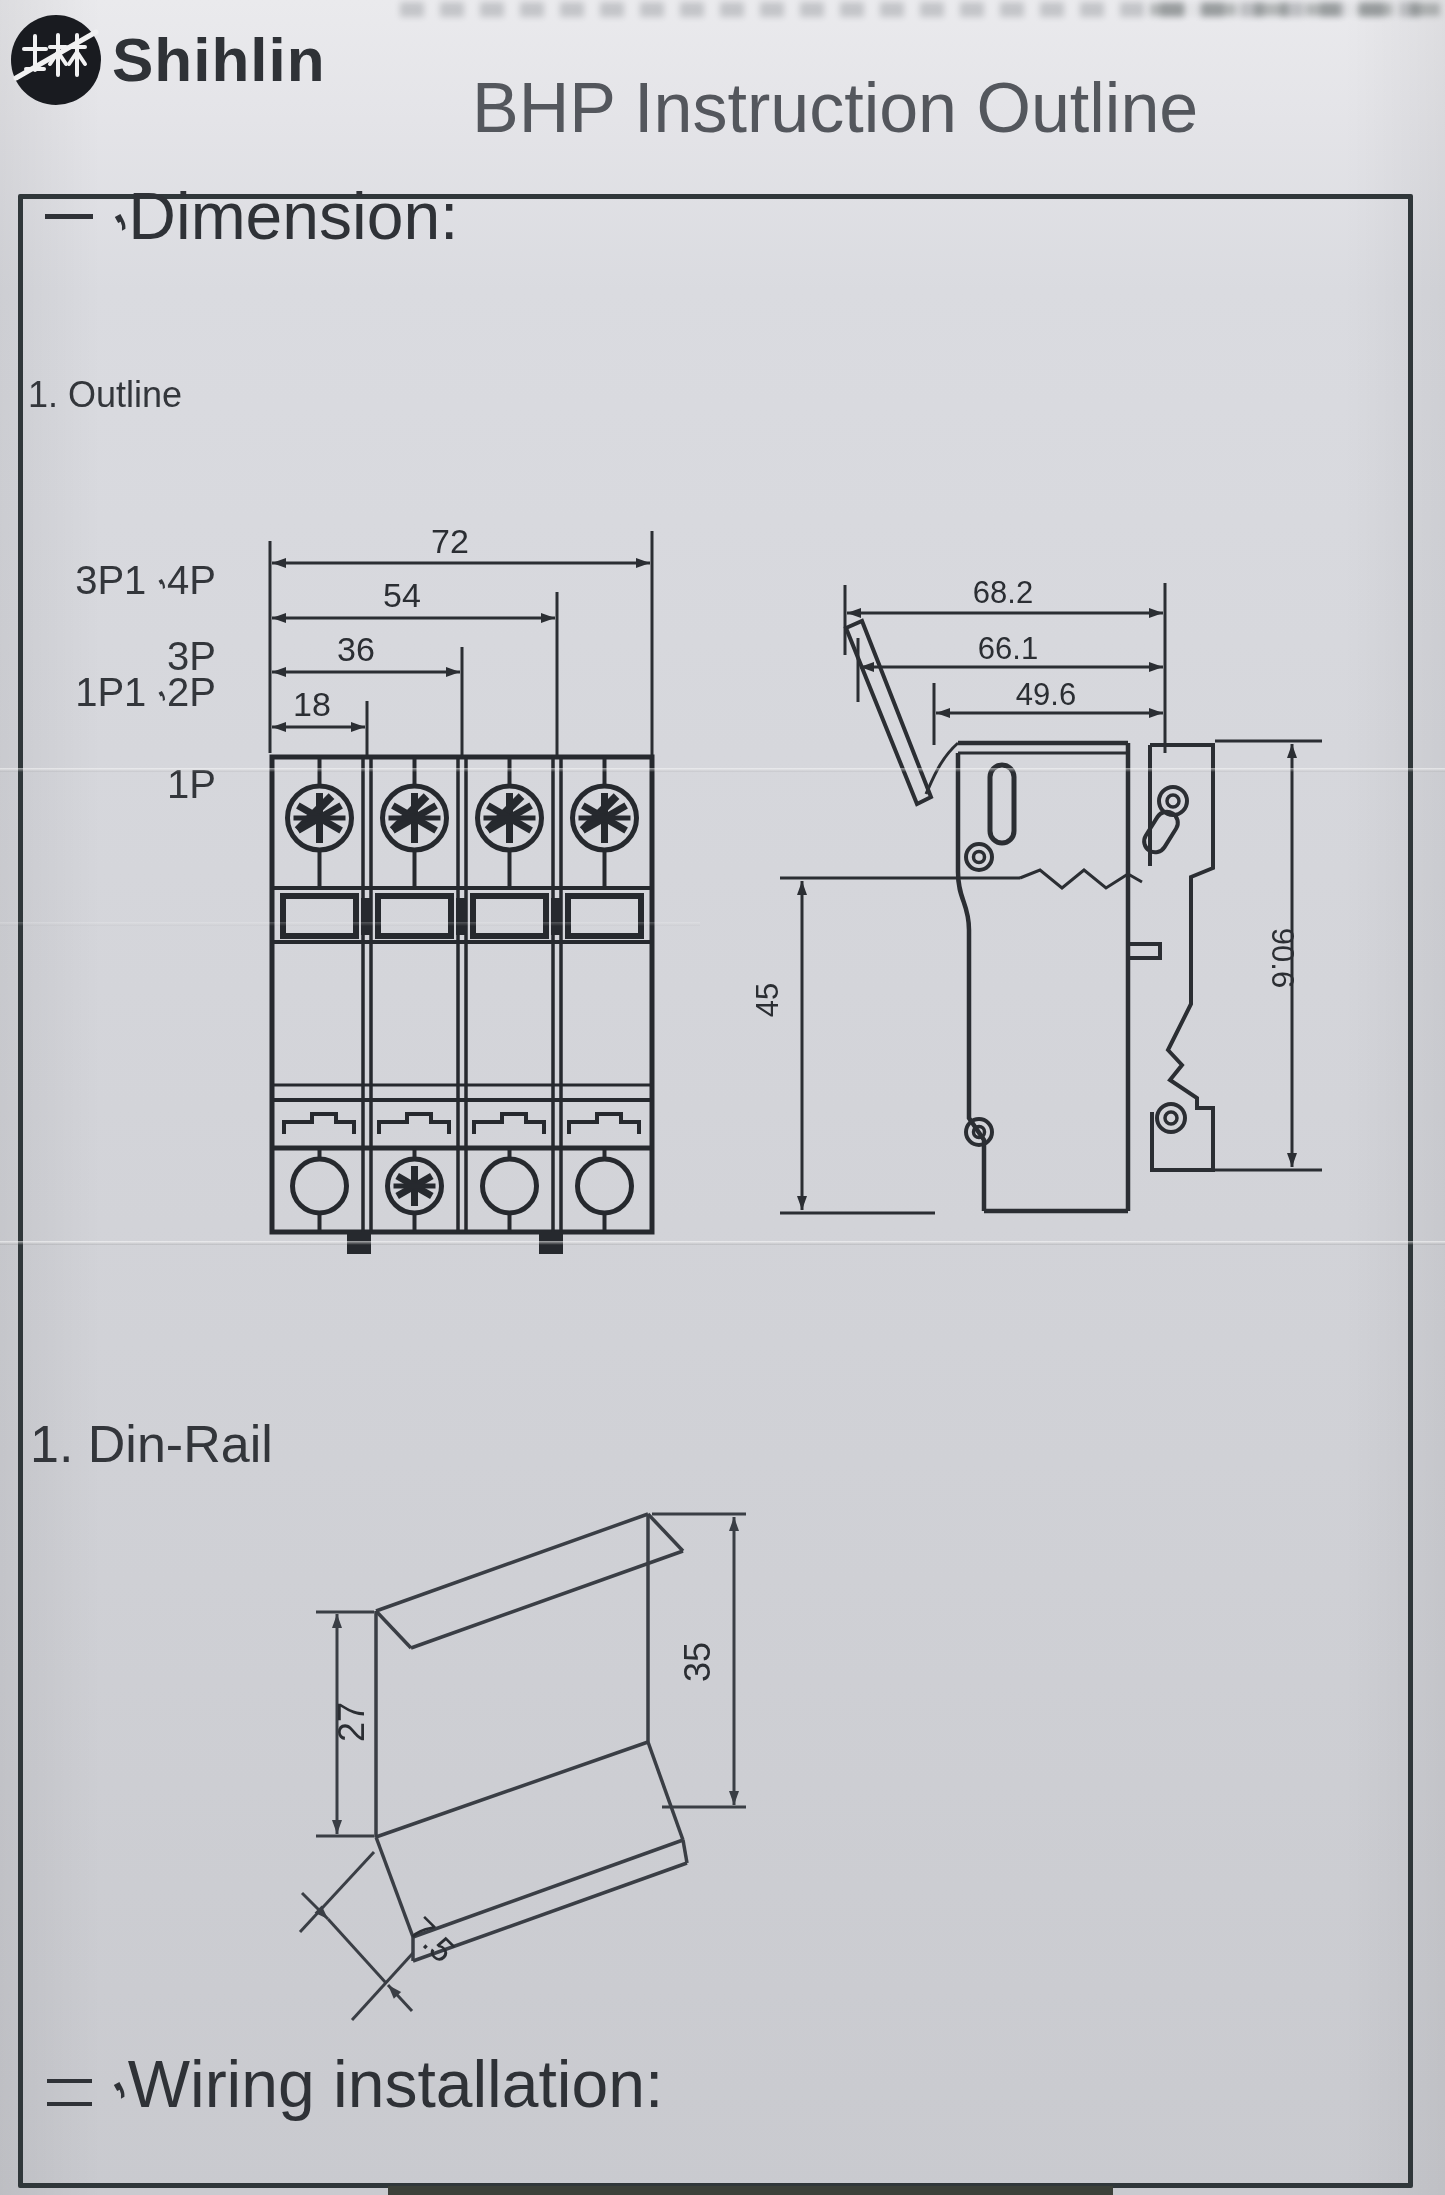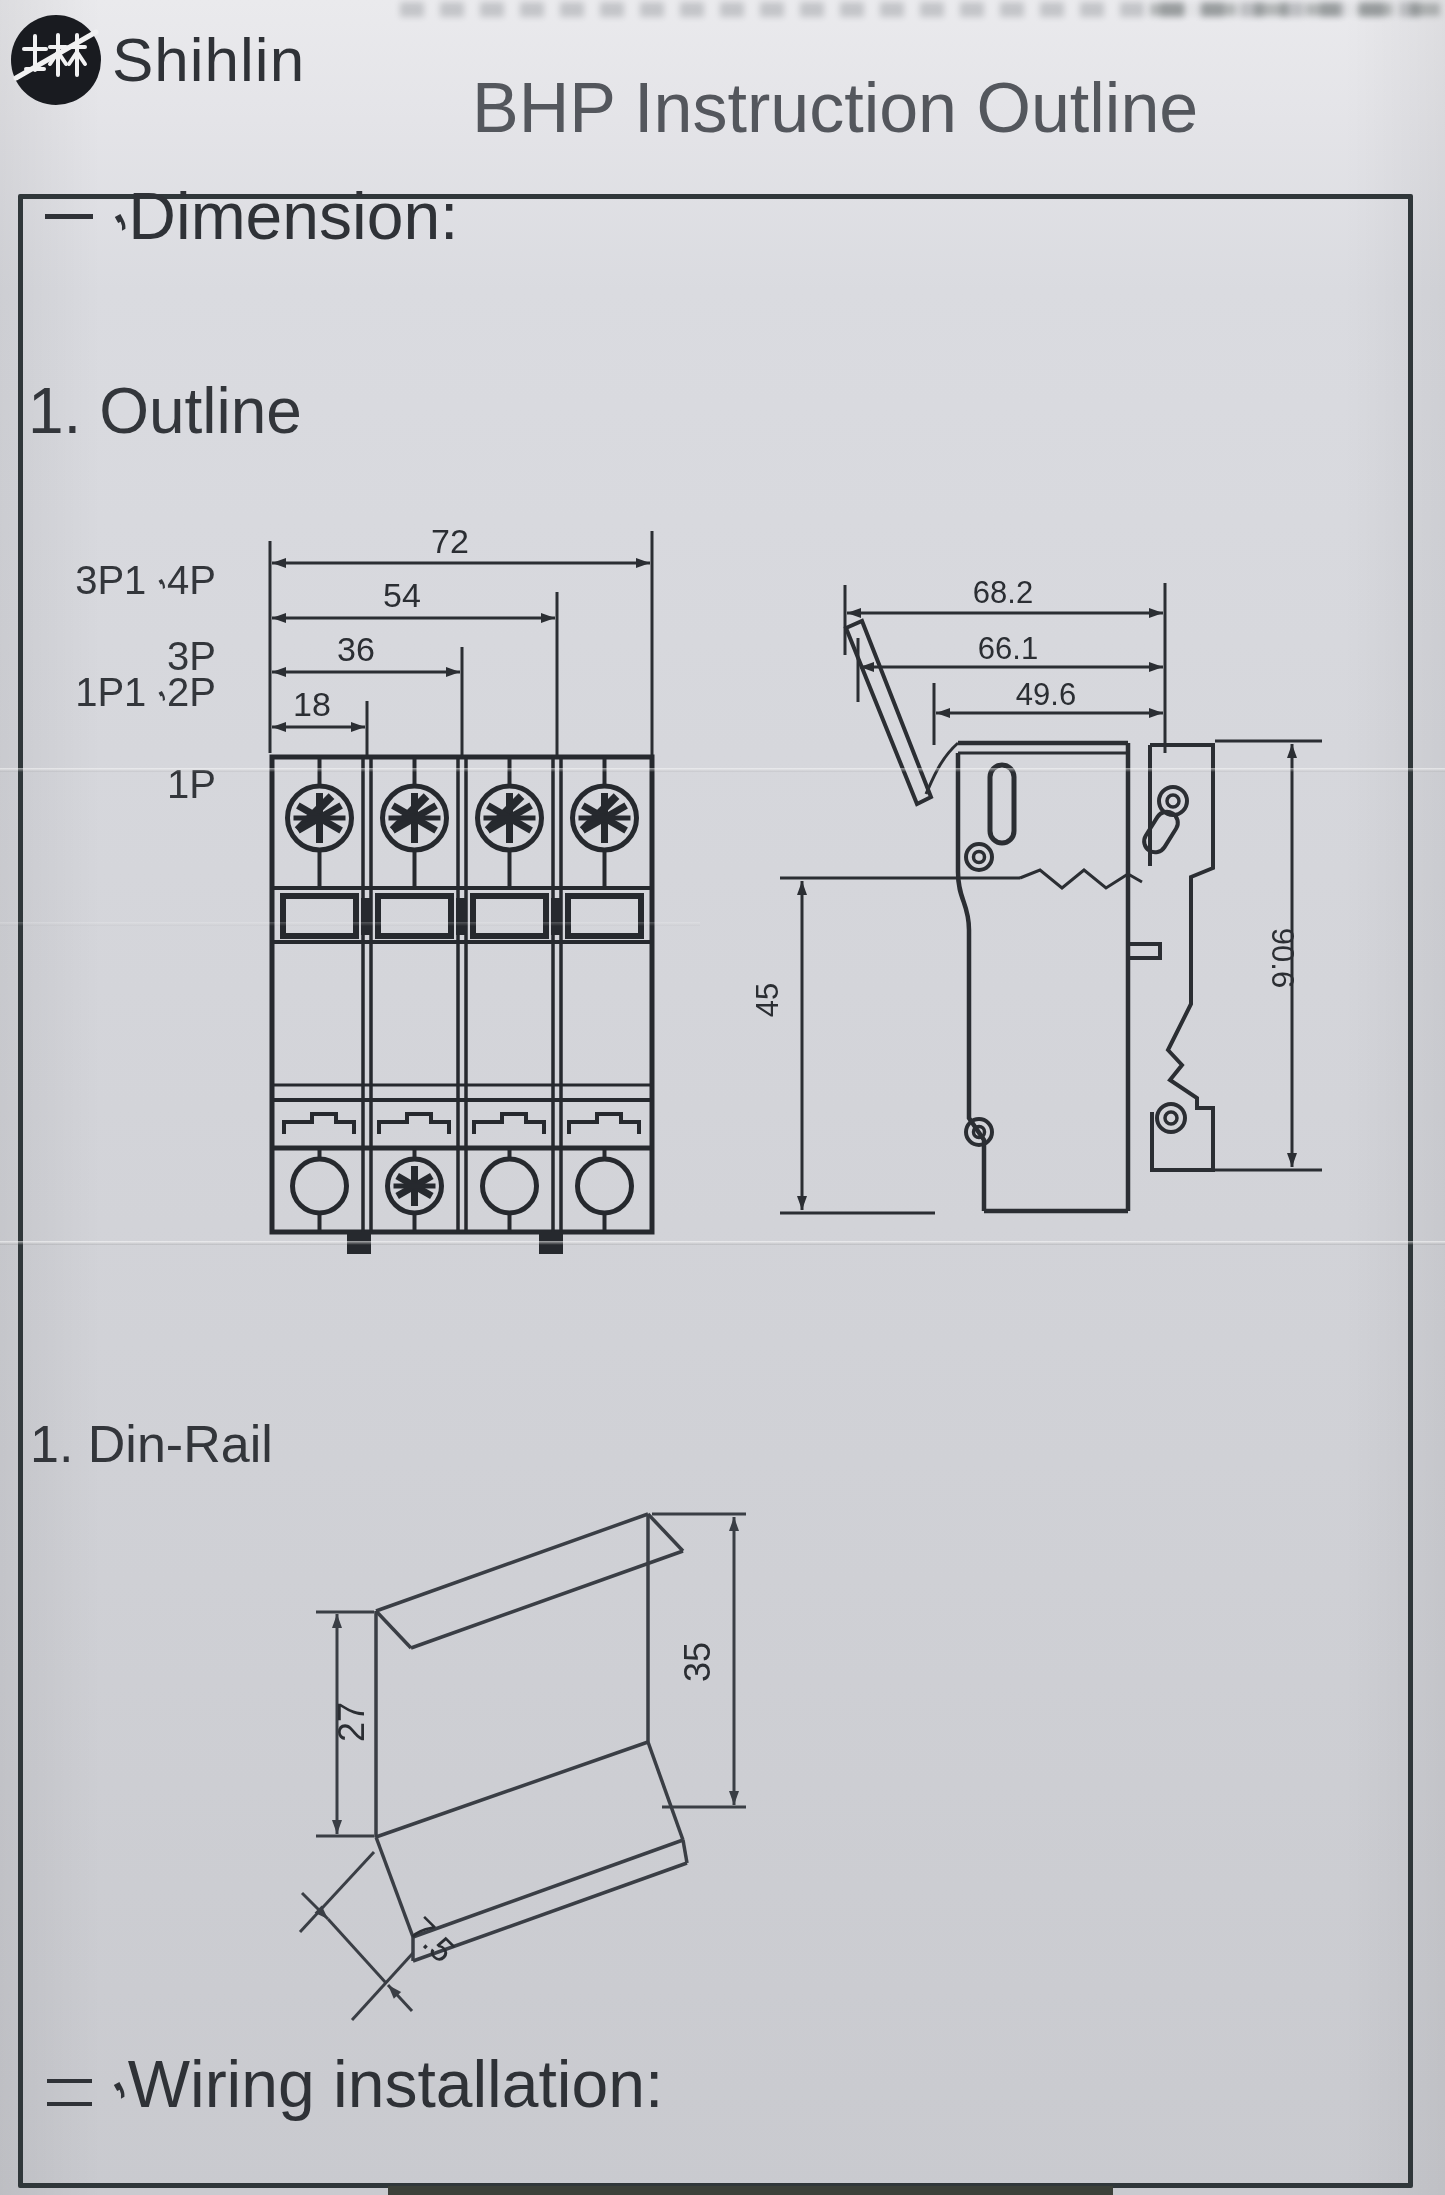--- a/index.html
+++ b/index.html
@@ -5,27 +5,27 @@
   html,body{margin:0;padding:0;}
   body{width:1445px;height:2195px;overflow:hidden;background:#d4d5da;
        font-family:"Liberation Sans", sans-serif;}
   .page{position:absolute;inset:0;width:1445px;height:2195px;
     background:
       linear-gradient(90deg, rgba(0,0,0,.06), rgba(0,0,0,0) 7%, rgba(0,0,0,0) 93%, rgba(0,0,0,.05)),
       linear-gradient(180deg,#eaeaed 0,#e4e4e8 120px,#dadbe0 290px,#d4d5da 45%,#cfd0d5 72%,#c9cacf 100%);
   }
   .abs{position:absolute;}
   
-  .brand-name{left:112px;top:24px;font-size:62px;font-weight:normal;letter-spacing:1px;color:#2f3237;text-align:center;}
+  .brand-name{left:112px;top:24px;font-size:62px;font-weight:bold;letter-spacing:1px;color:#2f3237;text-align:center;}
   .page-title{left:472px;top:68px;font-size:70px;color:#54575d;}
   
   .frame{left:18px;top:194px;width:1385px;height:1984px;border:5px solid #30373a;border-radius:2px;}
   
   .h-dim{left:44px;top:178px;font-size:66px;color:#2f3237;}
-  .h-outline{left:28px;top:374px;font-size:64px;color:#33363b;}
+  .h-outline{left:28px;top:374px;font-size:36px;color:#33363b;}
   .h-din{left:30px;top:1414px;font-size:52px;color:#33363b;}
   .h-wiring{left:46px;top:2046px;font-size:66px;color:#2f3237;}
   
   .yi{display:inline-block;width:.72em;height:.075em;background:currentColor;vertical-align:.30em;margin:0 .02em;}
   .er{display:inline-block;width:.68em;height:.40em;border-top:.075em solid currentColor;
       border-bottom:.075em solid currentColor;box-sizing:border-box;vertical-align:.02em;margin:0 .02em;}
   .dun{display:inline-block;transform:translateY(-.22em) rotate(-28deg);margin:0 .14em 0 .10em;}
   
   .pole-labels{left:18px;top:0;width:198px;text-align:right;color:#33363b;font-size:40px;}
   .pole-labels .row{position:absolute;right:0;white-space:nowrap;line-height:1;}

